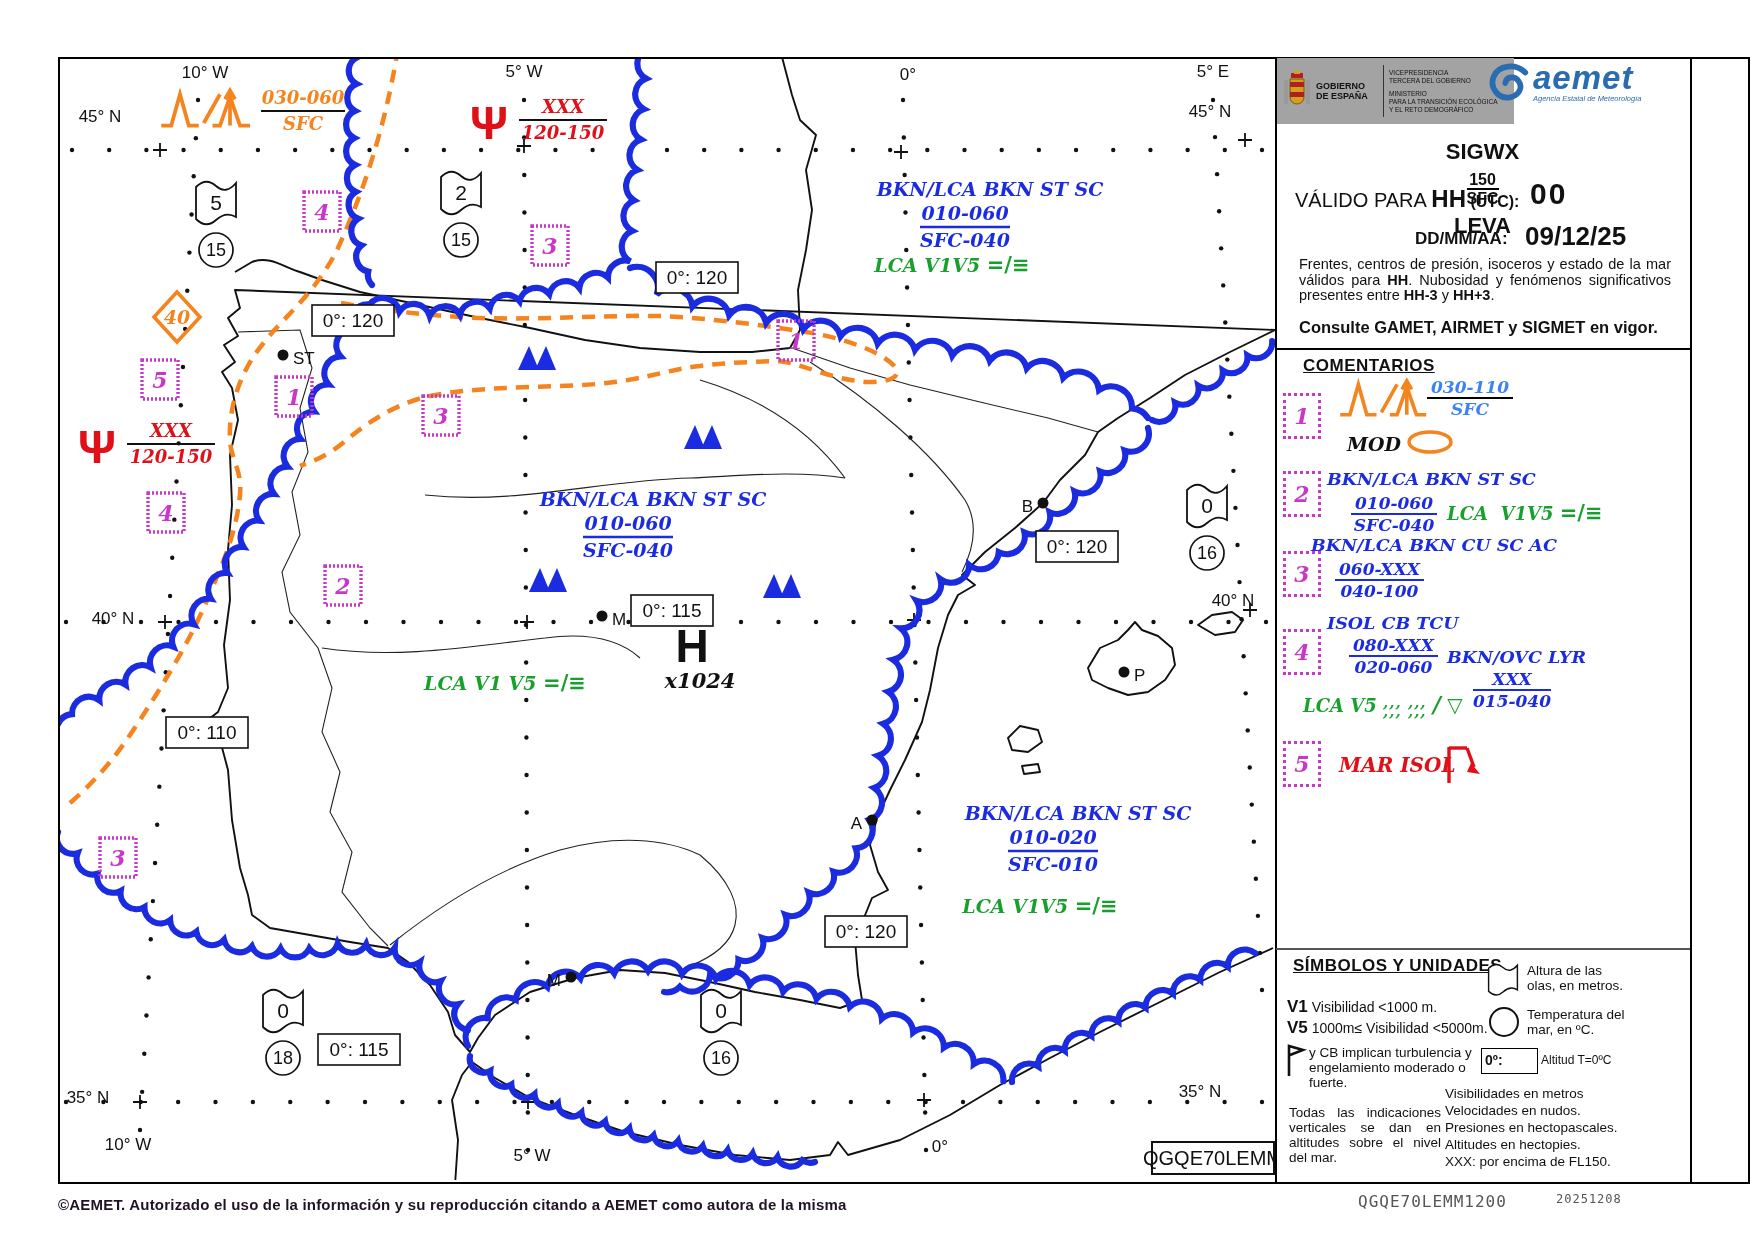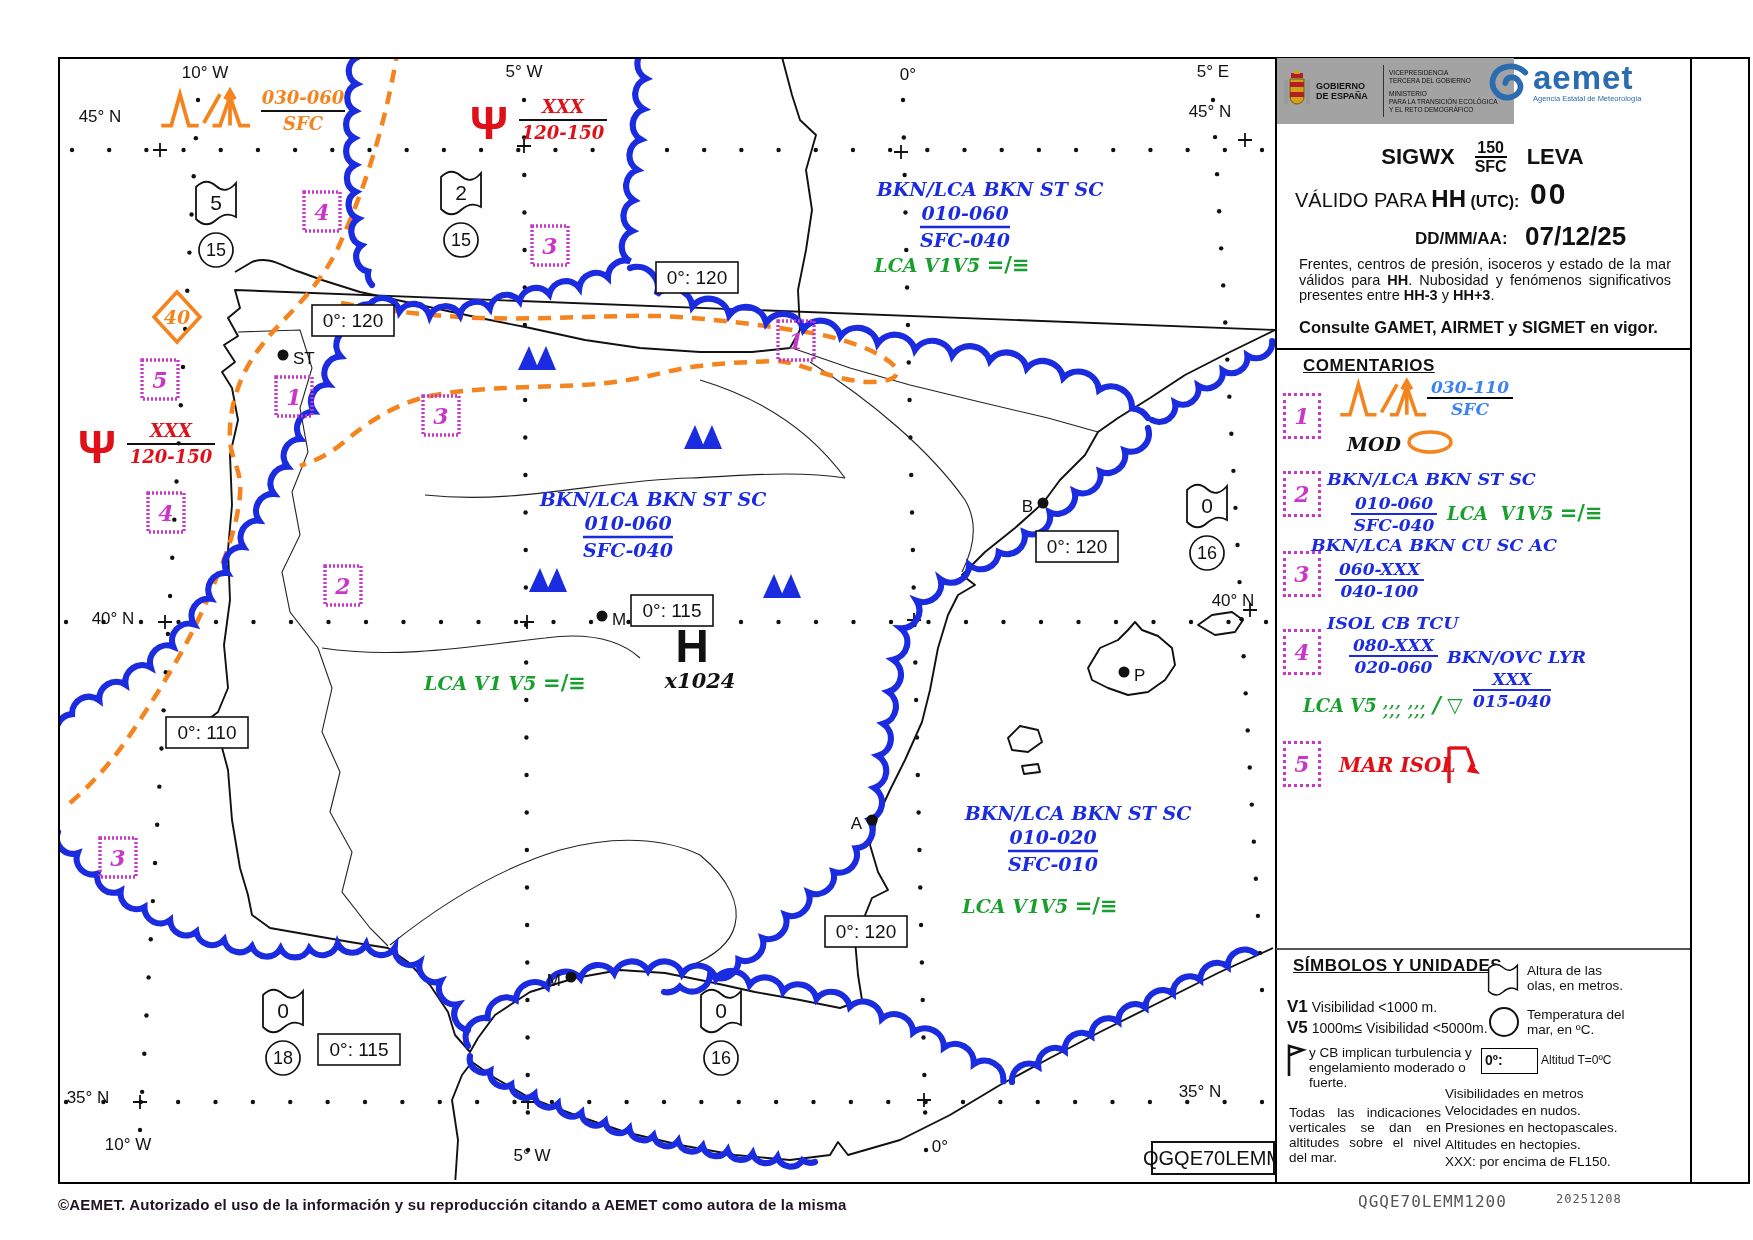--- a/index.html
+++ b/index.html
@@ -13,24 +13,24 @@
   .hdiv2{position:absolute;left:1276px;top:948px;width:414px;height:0;border-top:2px solid #555;}
   #map{position:absolute;left:60px;top:59px;}
   
   .panel{position:absolute;left:1275px;top:57px;width:415px;height:1125px;}
   .gob-box{position:absolute;left:2px;top:1px;width:237px;height:66px;background:#a3a3a3;display:flex;align-items:center;}
   .gob-box .escudo{margin-left:5px;flex:0 0 auto;}
   .gob-txt{font-weight:bold;font-size:9px;line-height:10px;margin-left:4px;width:62px;}
   .gob-sep{width:1px;height:52px;background:#333;margin:0 5px;}
   .min-txt{font-size:6.5px;line-height:8px;width:110px;}
   .min-txt .sp{display:block;height:5px;}
-  .aemet{position:absolute;left:212px;top:6px;width:200px;display:flex;align-items:flex-start;}
+  .aemet{position:absolute;left:212px;top:6px;width:200px;display:flex;align-items:flex-start;font-style:italic;}
   .aemet-name{font-size:33px;font-weight:bold;color:#2a6cb0;line-height:30px;letter-spacing:1px;}
   .aemet-sub{font-size:7.5px;color:#2a6cb0;margin-top:1px;}
-  .product{position:absolute;left:0;top:82px;width:100%;display:flex;justify-content:center;align-items:center;gap:20px;}
+  .product{position:absolute;left:0;top:82px;width:100%;display:flex;justify-content:center;align-items:center;gap:6px;flex-direction:column;}
   .product .big{font-size:22px;font-weight:bold;}
   .sfrac{display:inline-block;text-align:center;font-weight:bold;font-size:16px;line-height:17px;}
   .sfrac .ft{display:block;border-bottom:2px solid #000;padding:0 2px;}
   .valid{position:absolute;left:20px;top:128px;white-space:nowrap;}
   .valid .l1{font-size:20px;}
   .valid .l2{font-size:24px;font-weight:bold;}
   .valid .l3{font-size:16px;font-weight:bold;}
   .hh-val{position:absolute;left:255px;top:120px;font-size:30px;font-weight:bold;letter-spacing:2px;}
   .ddmmaa{position:absolute;left:140px;top:172px;font-size:17px;font-weight:bold;}
   .date-val{position:absolute;left:250px;top:164px;font-size:26px;font-weight:bold;}
@@ -530,21 +530,21 @@
       <span class="big">LEVA</span>
     </div>
 
     <div class="valid">
       <span class="l1">VÁLIDO PARA</span>
       <span class="l2">HH</span>
       <span class="l3">(UTC):</span>
     </div>
     <div class="hh-val">00</div>
     <div class="ddmmaa">DD/MM/AA:</div>
-    <div class="date-val">07/12/25</div>
+    <div class="date-val">09/12/25</div>
 
     <div class="note"><span>Frentes, centros de presión, isoceros y estado de la mar válidos para </span><b>HH</b><span>. Nubosidad y fenómenos significativos presentes entre </span><b>HH-3</b><span> y </span><b>HH+3</b><span>.</span></div>
     <div class="consulte">Consulte GAMET, AIRMET y SIGMET en vigor.</div>
 
     <div class="com-title">COMENTARIOS</div>
 
     <div class="nbox" style="left:8px;top:336px;">1</div>
     <svg class="abs" style="left:64px;top:320px;" width="92" height="44" viewBox="0 0 76 34">
       <g fill="none" stroke="#f5831e" stroke-width="3">
         <path d="M1,30 H9 L16,5 L23,30 H31"></path>

